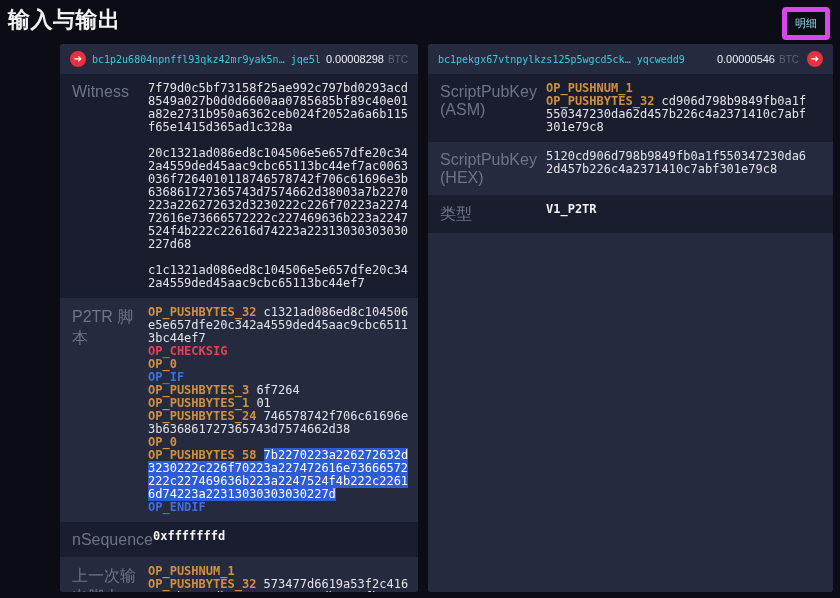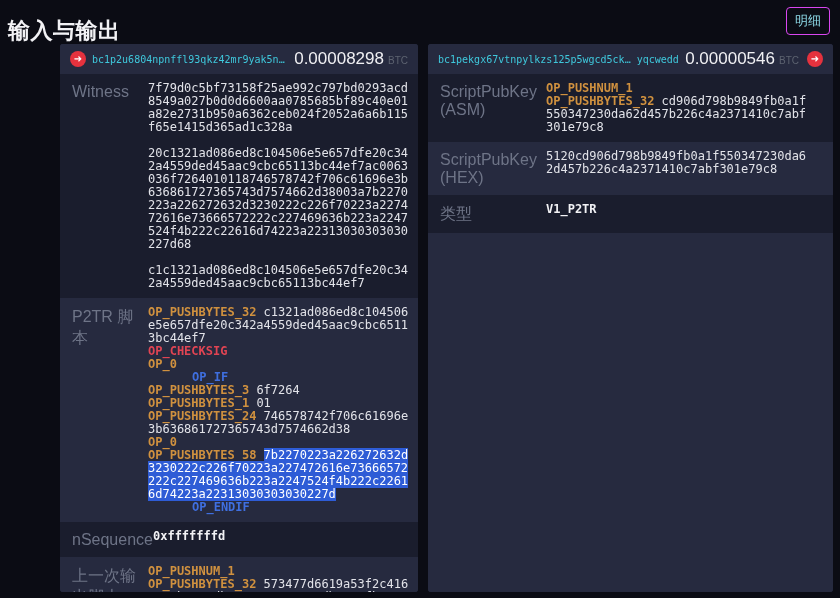--- a/index.html
+++ b/index.html
@@ -5,35 +5,35 @@
   * { margin: 0; padding: 0; box-sizing: border-box; }
   html, body {
     width: 840px; height: 598px;
     background: #0b0c14;
     font-family: "Liberation Sans", sans-serif;
     overflow: hidden;
   }
   .topbar {
     position: relative;
     height: 38px;
-    padding: 16px 10px 0 8px;
+    padding: 5px 10px 0 8px;
   }
   .page-title {
     color: #f2f2f5;
     font-size: 22px;
     font-weight: bold;
     letter-spacing: 0.5px;
   }
   .details-btn {
     position: absolute;
     right: 10px; top: 7px;
     background: transparent;
-    border: 1px solid #d946ef;
+    border: 5px solid #d946ef;
     color: #8fdcea;
-    font-size: 13px;
+    font-size: 11px;
     padding: 4px 8px;
     border-radius: 4px;
     font-family: "Liberation Sans", sans-serif;
     cursor: pointer;
   }
   .panels {
     display: flex;
     gap: 10px;
     margin: 6px 7px 0 60px;
     height: 548px;
@@ -77,21 +77,21 @@
     cursor: pointer;
   }
   .addr .suffix { margin-left: 6px; }
   .amount-wrap {
     margin-left: auto;
     white-space: nowrap;
     display: flex;
     align-items: baseline;
     gap: 4px;
   }
-  .amount { color: #f0f0f3; font-size: 17px; }
+  .amount { color: #f0f0f3; font-size: 11px; }
   .btc { color: #5d6370; font-size: 10px; }
   .out-arrow { margin-left: 8px; align-self: center; }
   .row {
     display: flex;
     padding: 8px 12px;
     background: #262a3f;
   }
   .row.dark { background: #1a1d2d; }
   .row-label {
     color: #6e7487;
@@ -109,21 +109,21 @@
     color: #e2e3e9;
     word-break: break-all;
   }
   .row-value.bold { font-weight: bold; color: #f2f2f5; }
   .para { margin-bottom: 13px; }
   .para:last-child { margin-bottom: 0; }
   .asm-line { }
   .op { font-weight: bold; }
   .op.push { color: #d0913f; }
   .op.crypto { color: #e14453; text-align: right; }
-  .op.flow { color: #3f6fe0; margin-left: 44px; }
+  .op.flow { color: #3f6fe0; }
   .opdata.hl { background: #2e5cd6; color: #ffffff; margin-top: 16px; }
   .filler { flex: 1 1 auto; background: #262a3f; }
 </style>
 </head>
 <body>
 
 <div class="topbar">
   <span class="page-title">输入与输出</span>
   <button class="details-btn">明细</button>
 </div>

